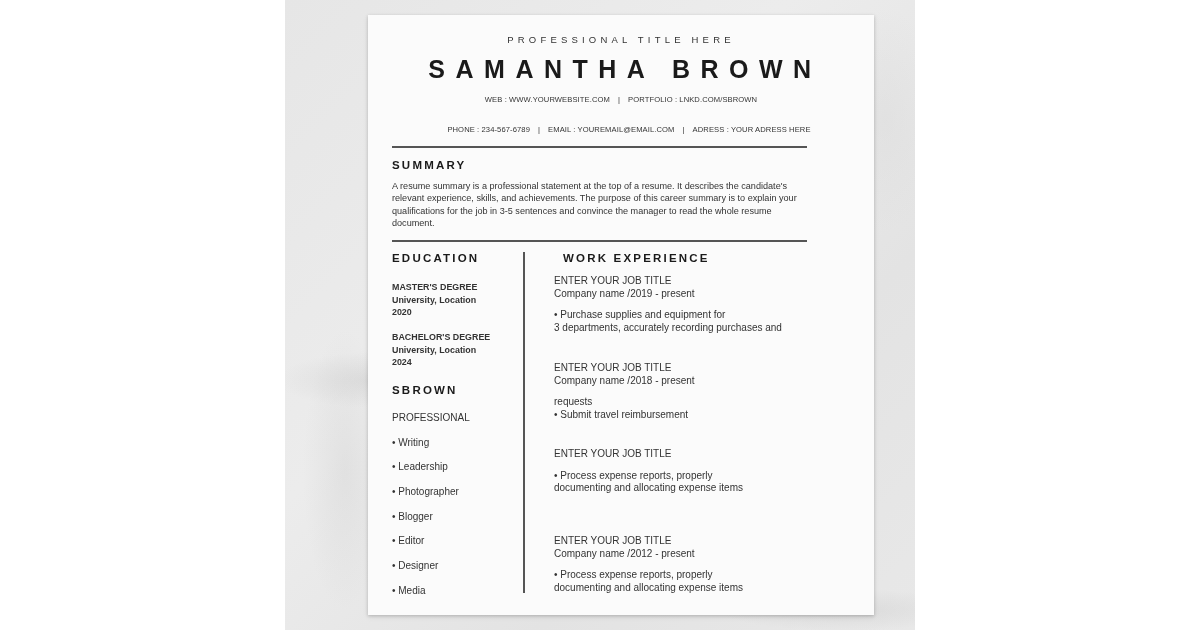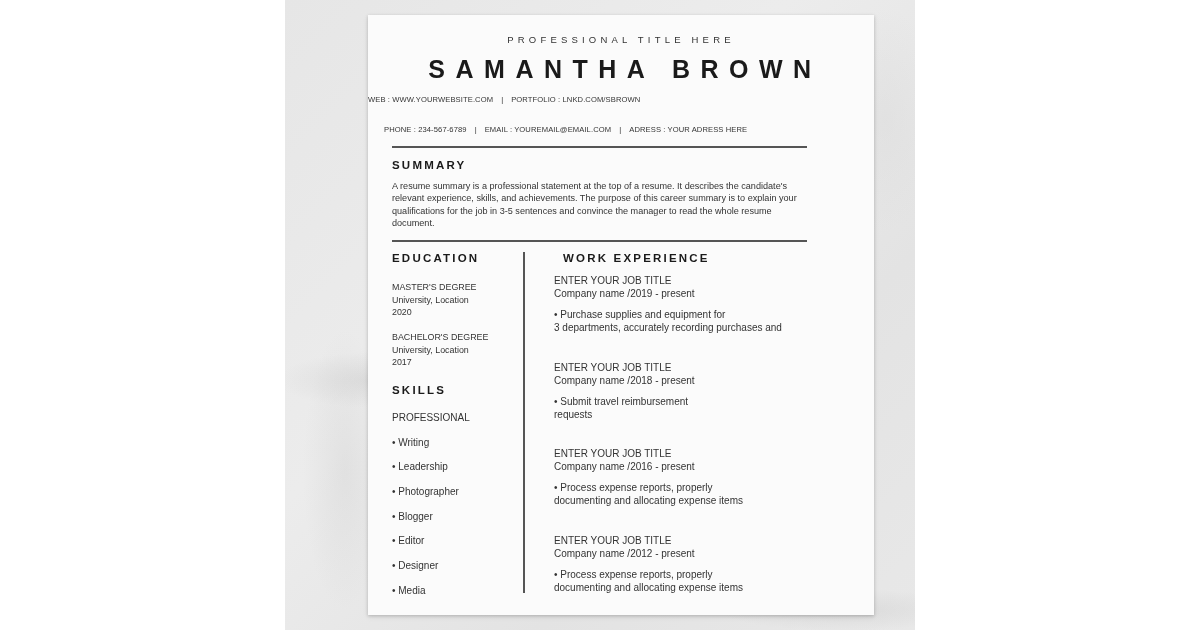--- a/index.html
+++ b/index.html
@@ -25,21 +25,21 @@
     .pro-title {
       position: absolute; left: 0; right: 0; top: 19px; text-align: center;
       font-size: 9.5px; letter-spacing: 4.2px; color: #333;
     }
     .name {
       position: absolute; left: 0; right: 0; top: 40px; text-align: center;
       font-size: 25px; font-weight: bold; letter-spacing: 10.5px; color: #1a1a1a;
       padding-left: 8px;
     }
     .contact {
-      position: absolute; left: 0; right: 0; text-align: left;
+      position: absolute; left: 0; right: 0; text-align: center;
       font-size: 7.6px; color: #333; letter-spacing: 0.1px;
     }
     .contact.c1 { top: 80px; }
     .contact.c2 { top: 110px; padding-left: 16px; }
     .contact .sep { margin: 0 8px; }
 
     .hrule { position: absolute; left: 24px; width: 415px; height: 1.5px; background: #555; }
     .hrule.r1 { top: 131px; }
     .hrule.r2 { top: 225px; }
 
@@ -48,21 +48,21 @@
     }
     .summary-title { left: 24px; top: 144px; }
     .summary-text {
       position: absolute; left: 24px; top: 165px; width: 420px;
       font-size: 9.1px; line-height: 12.3px; color: #333;
     }
 
     .vdivider { position: absolute; left: 155px; top: 237px; width: 1.5px; height: 341px; background: #555; }
 
     .edu-title { left: 24px; top: 237px; }
-    .edu-block { position: absolute; left: 24px; font-size: 8.9px; line-height: 12.5px; color: #333; }
+    .edu-block { position: absolute; left: 24px; font-size: 8.9px; line-height: 12.5px; color: #333; font-weight: bold; }
     .edu-block.e1 { top: 266px; }
     .edu-block.e2 { top: 316px; }
 
     .skills-title { left: 24px; top: 369px; }
     .skill-item { position: absolute; left: 24px; font-size: 10px; color: #333; }
 
     .work-title { left: 195px; top: 237px; }
     .job { position: absolute; left: 186px; font-size: 10px; line-height: 12.5px; color: #333; width: 245px; }
     .job .desc { margin-top: 9px; }
   </style>
@@ -94,24 +94,24 @@
 
   <div class="section-title edu-title">EDUCATION</div>
   <div class="edu-block e1">
     <div>MASTER'S DEGREE</div>
     <div>University, Location</div>
     <div>2020</div>
   </div>
   <div class="edu-block e2">
     <div>BACHELOR'S DEGREE</div>
     <div>University, Location</div>
-    <div>2017</div>
+    <div>2024</div>
   </div>
 
-  <div class="section-title skills-title">SKILLS</div>
+  <div class="section-title skills-title">SBROWN</div>
   <div class="skill-item" style="top:397px">PROFESSIONAL</div>
   <div class="skill-item" style="top:422px">• Writing</div>
   <div class="skill-item" style="top:446px">• Leadership</div>
   <div class="skill-item" style="top:471px">• Photographer</div>
   <div class="skill-item" style="top:496px">• Blogger</div>
   <div class="skill-item" style="top:520px">• Editor</div>
   <div class="skill-item" style="top:545px">• Designer</div>
   <div class="skill-item" style="top:570px">• Media</div>
 
   <div class="section-title work-title">WORK EXPERIENCE</div>
@@ -122,28 +122,27 @@
     <div class="desc">
       <div>• Purchase supplies and equipment for</div>
       <div>3 departments, accurately recording purchases and</div>
     </div>
   </div>
 
   <div class="job" style="top:347px">
     <div>ENTER YOUR JOB TITLE</div>
     <div>Company name /2018 - present</div>
     <div class="desc">
+      <div>requests</div>
       <div>• Submit travel reimbursement</div>
-      <div>requests</div>
     </div>
   </div>
 
   <div class="job" style="top:433px">
     <div>ENTER YOUR JOB TITLE</div>
-    <div>Company name /2016 - present</div>
     <div class="desc">
       <div>• Process expense reports, properly</div>
       <div>documenting and allocating expense items</div>
     </div>
   </div>
 
   <div class="job" style="top:520px">
     <div>ENTER YOUR JOB TITLE</div>
     <div>Company name /2012 - present</div>
     <div class="desc">

